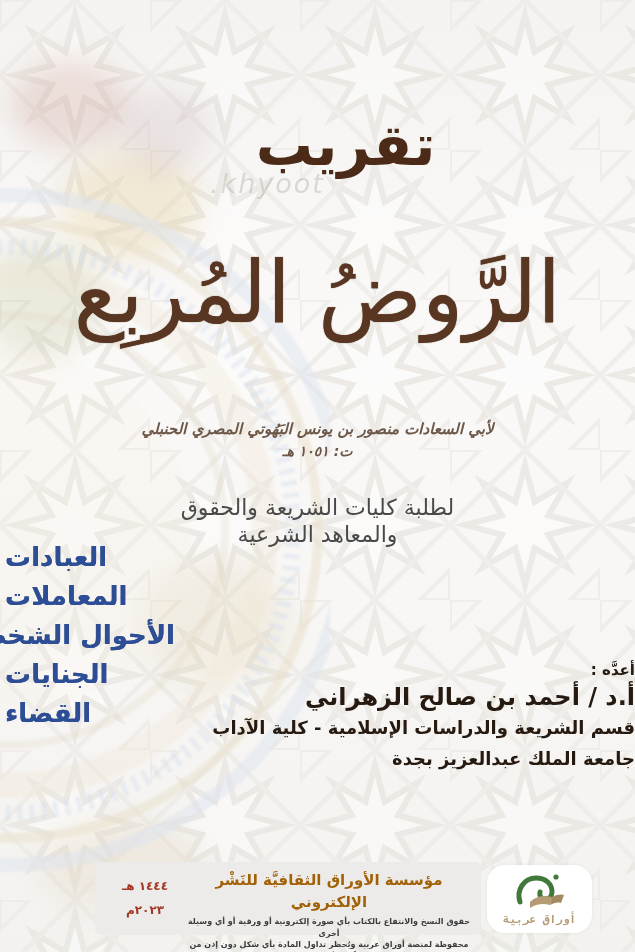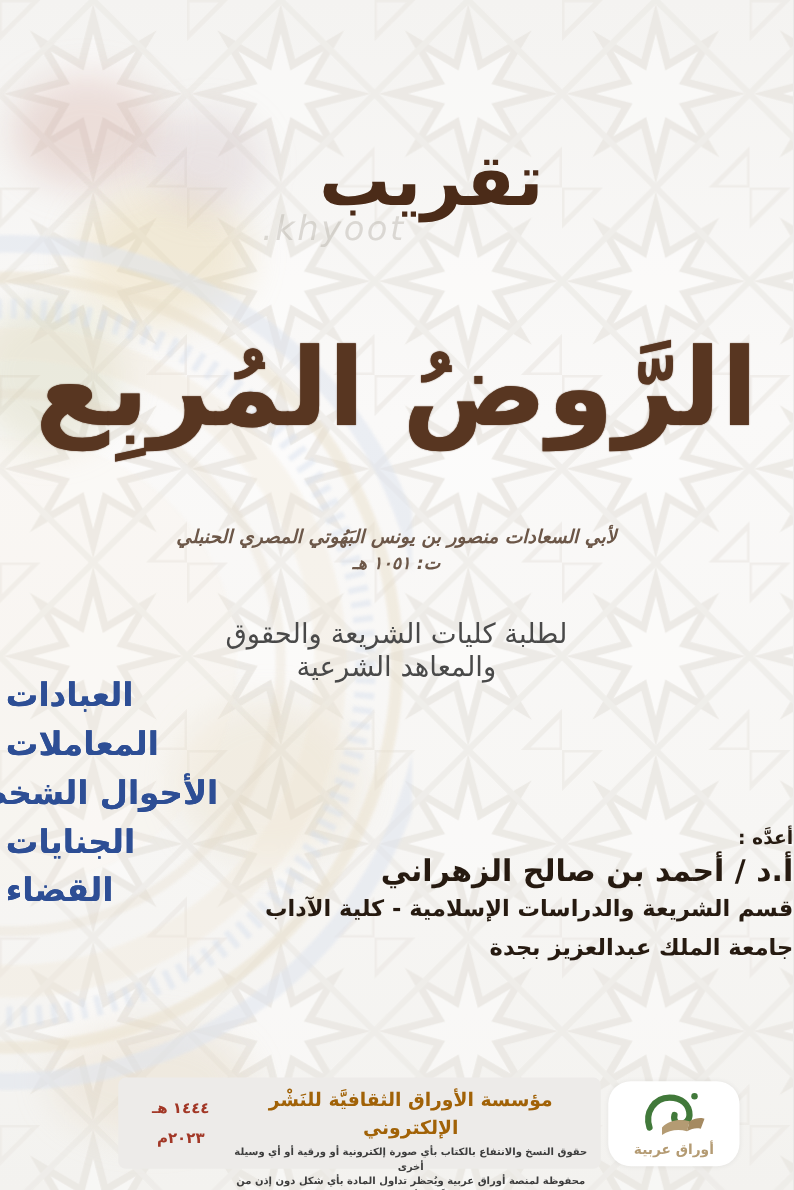--- a/index.html
+++ b/index.html
@@ -16,22 +16,22 @@
   .watermark{
     position:absolute;left:210px;top:168px;
     font-style:italic;font-size:27px;letter-spacing:2px;
     color:rgba(175,170,160,.40);
   }
   .kicker{
     position:absolute;top:112px;left:0;width:100%;text-align:center;
     font-size:57px;font-weight:bold;color:#4b2b18;padding-left:28px;
   }
   .main-title{
-    position:absolute;top:231px;left:0;width:100%;text-align:center;
-    font-size:86px;font-weight:bold;color:#583621;line-height:160px;
+    position:absolute;top:212px;left:0;width:100%;text-align:center;
+    font-size:86px;font-weight:normal;color:#583621;line-height:160px;
     text-shadow:0 0 1px #583621;
     white-space:nowrap;
   }
   .author-block{
     position:absolute;top:418px;left:0;width:100%;text-align:center;
     color:#6c5748;font-weight:bold;font-style:italic;
   }
   .author-line{font-size:15px;line-height:22px;}
   .death-line{font-size:14px;line-height:22px;}
   .audience{
@@ -62,21 +62,21 @@
   }
   .pub-title{font-size:15px;font-weight:bold;color:#a16207;line-height:22px;}
   .pub-rights{font-size:8px;font-weight:bold;color:#3d3d3d;line-height:11.5px;margin-top:3px;}
   .dates{
     position:absolute;left:14px;top:12px;width:72px;text-align:center;
     color:#a23726;font-weight:bold;font-size:12px;line-height:24px;
   }
   .logo-card{
     position:absolute;left:487px;top:865px;width:105px;height:68px;
     background:#ffffff;border-radius:18px;box-shadow:0 0 4px rgba(0,0,0,.06);
-    display:flex;flex-direction:column;align-items:center;justify-content:center;
+    display:flex;flex-direction:column;align-items:center;justify-content:center;font-family:Liberation Mono, monospace;
   }
   .logo-text{font-size:11px;color:#b49b73;font-weight:bold;margin-top:1px;}
 </style>
 </head>
 <body>
 
 <div class="page">
 
   <div class="bg-layer">
     <svg class="pattern-svg" width="635" height="952">

